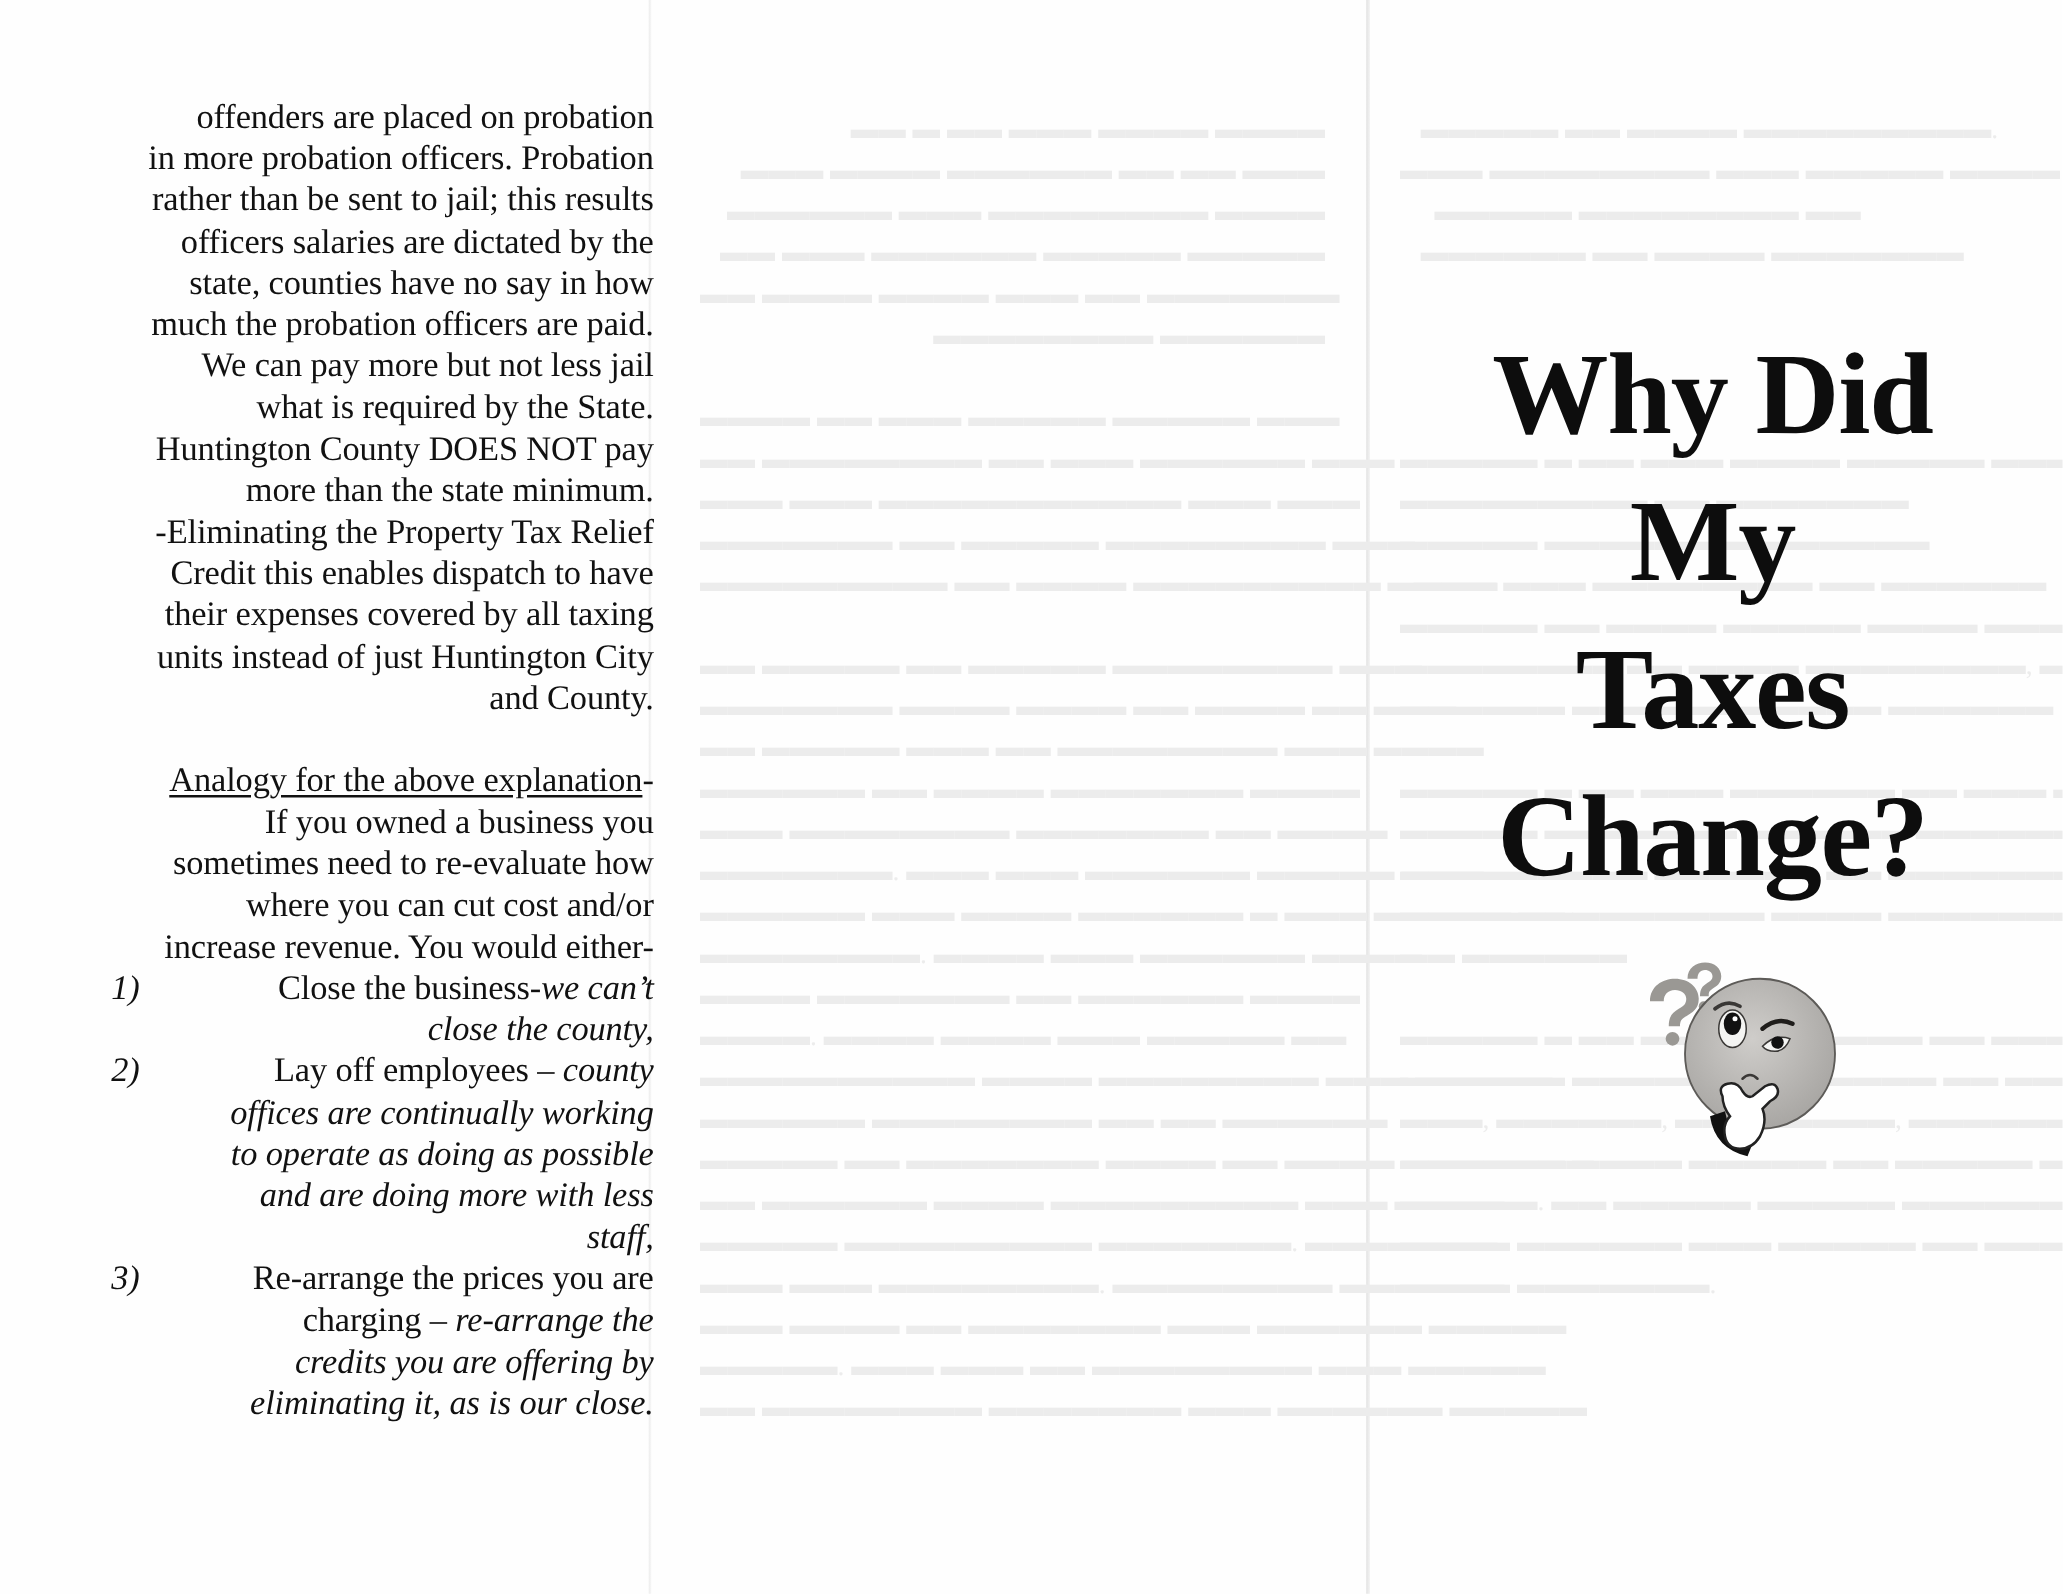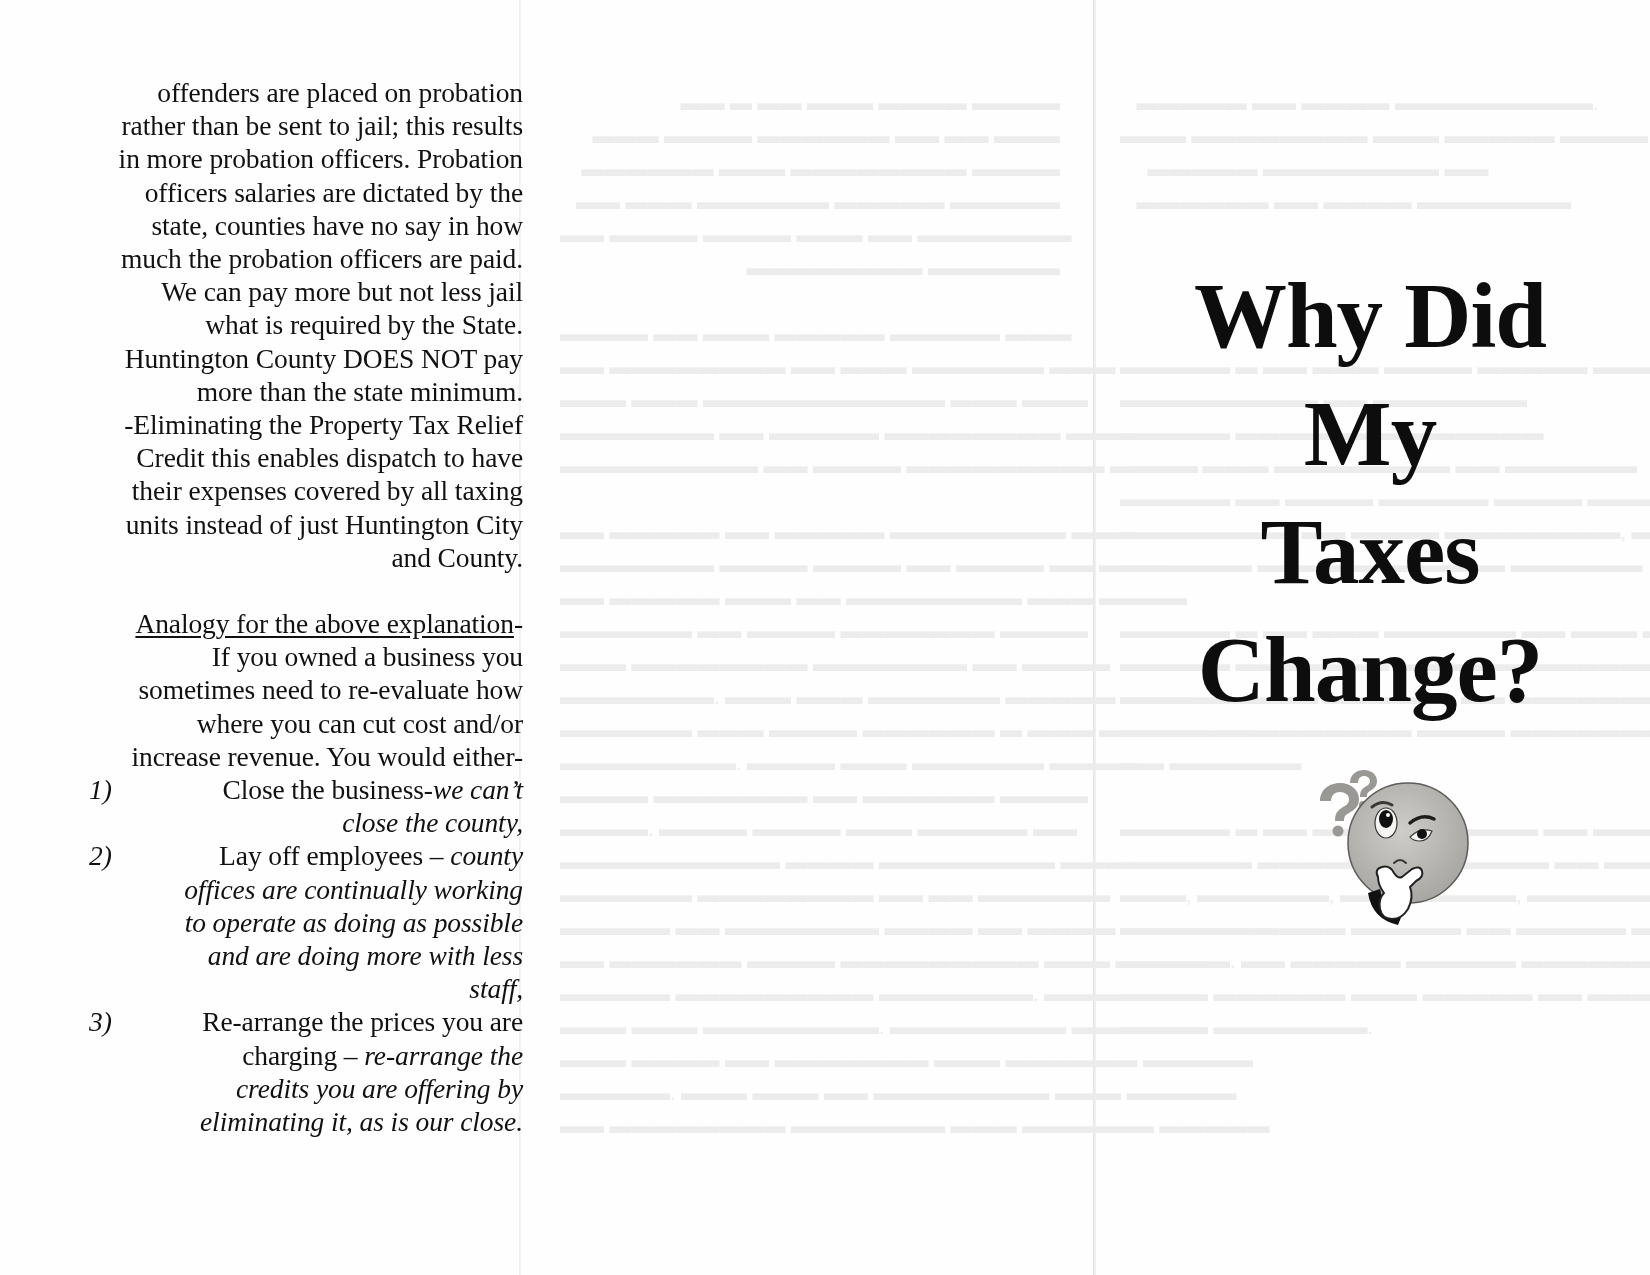--- a/index.html
+++ b/index.html
@@ -188,22 +188,22 @@
 ▬▬▬▬▬▬ ▬▬▬▬▬ ▬▬▬▬▬▬▬▬ ▬▬ ▬▬▬▬ ▬▬▬▬
 ▬▬▬, ▬▬▬▬▬▬, ▬▬▬▬▬▬▬▬, ▬▬▬▬▬▬, ▬▬
 ▬▬▬▬▬▬ ▬▬▬▬ ▬▬▬▬▬ ▬▬ ▬▬▬▬▬ ▬▬▬
 ▬▬▬▬▬. ▬▬ ▬▬▬▬▬ ▬▬▬▬▬ ▬▬▬▬▬▬▬▬
 ▬▬▬▬ ▬▬▬▬▬▬ ▬▬▬ ▬▬▬▬▬ ▬▬ ▬▬▬▬▬▬
 ▬▬▬▬ ▬▬▬▬▬▬▬.</div>
 
   <div class="body-text">
     <div>
       <p>offenders are placed on probation</p>
+      <p>in more probation officers.  Probation</p>
       <p>rather than be sent to jail; this results</p>
-      <p>in more probation officers.  Probation</p>
       <p>officers salaries are dictated by the</p>
       <p>state, counties have no say in how</p>
       <p>much the probation officers are paid.</p>
       <p>We can pay more but not less jail</p>
       <p style="margin-left:-2px">what is required by the State.</p>
       <p style="margin-left:-4px">Huntington County DOES NOT pay</p>
       <p style="margin-left:-4px">more than the state minimum.</p>
       <p style="margin-left:-5px">-Eliminating the Property Tax Relief</p>
       <p style="margin-left:-5px">Credit this enables dispatch to have</p>
       <p style="margin-left:-5px">their expenses covered by all taxing</p>

